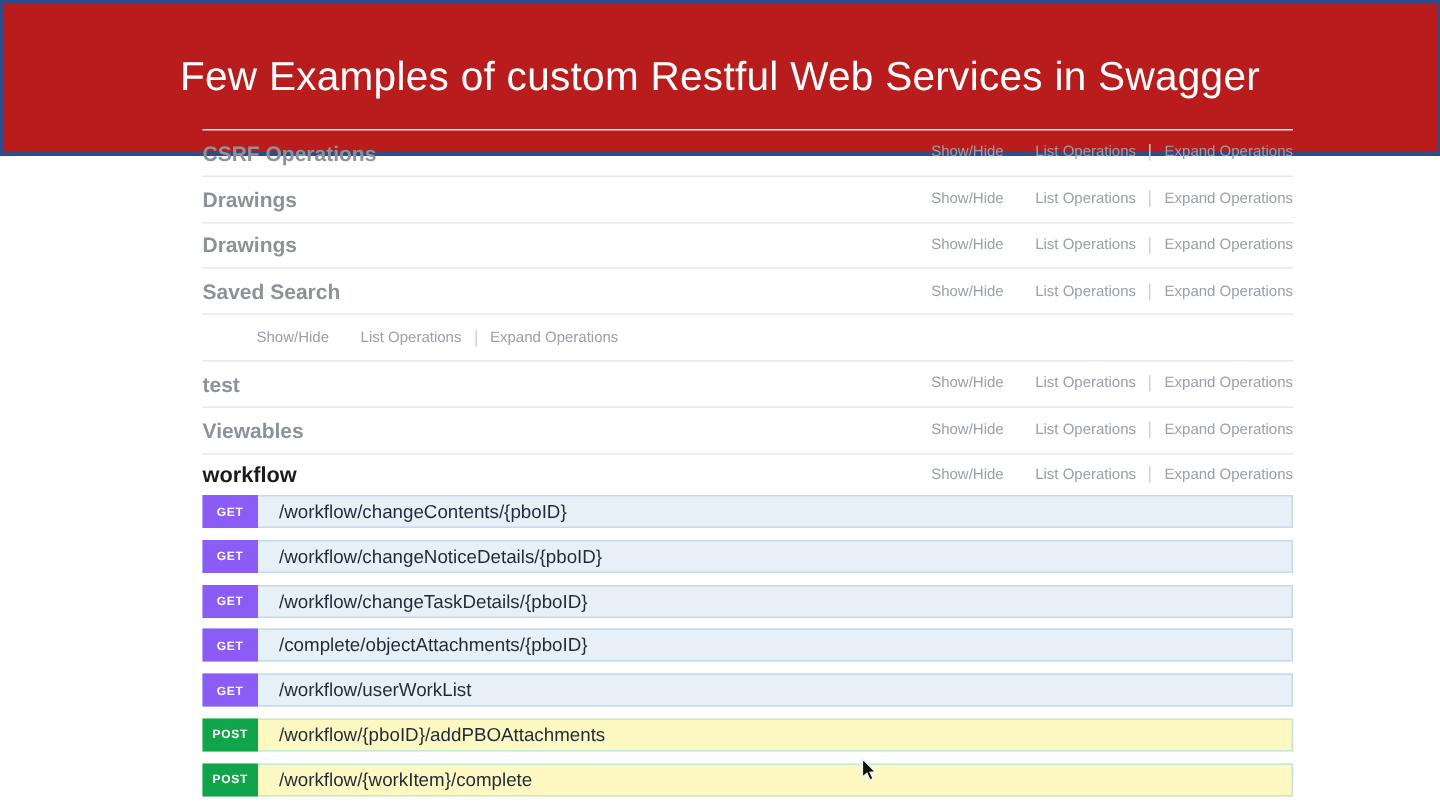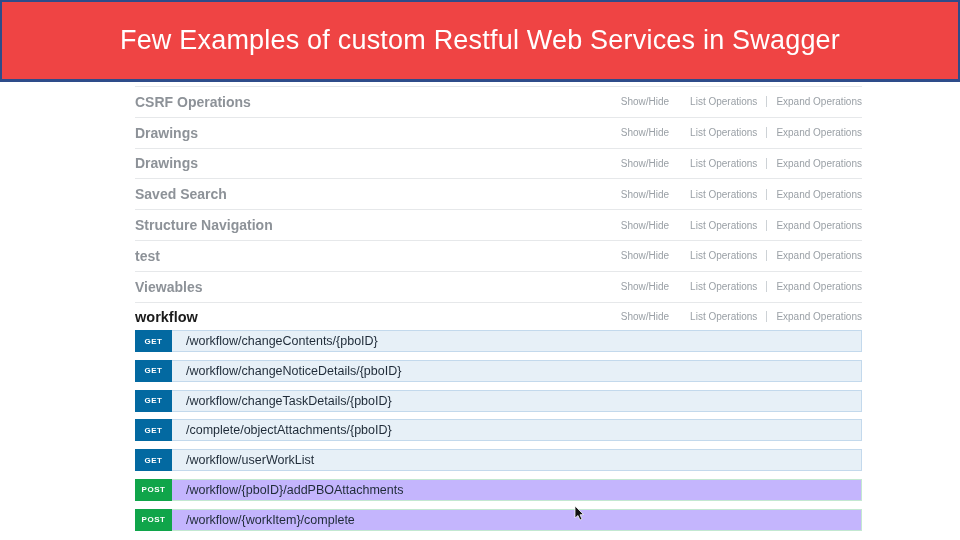--- a/index.html
+++ b/index.html
@@ -15,23 +15,23 @@
     position: relative;
     width: 960px;
     height: 540px;
     background: #ffffff;
   }
 
   
   .title-banner {
     position: absolute;
     top: 0; left: 0; right: 0;
-    height: 82px;
+    height: 104px;
     box-sizing: border-box;
-    background: #ef4444;
+    background: #b91c1c;
     border: 2px solid #2e4c8a;
     border-bottom-width: 3px;
     display: flex;
     align-items: center;
     justify-content: center;
   }
   .title-banner h1 {
     margin: 0;
     color: #ffffff;
     font-size: 27px;
@@ -103,35 +103,35 @@
     margin-bottom: 7.8px;
     display: flex;
     align-items: stretch;
     cursor: pointer;
   }
   .endpoint-row.get {
     background: #e7f0f7;
     border: 1px solid #c3d9ec;
   }
   .endpoint-row.post {
-    background: #c4b5fd;
+    background: #fef9c3;
     border: 1px solid #c3e8d1;
   }
   .method-badge {
     width: 37px;
     display: flex;
     align-items: center;
     justify-content: center;
     color: #ffffff;
     font-size: 8px;
     font-weight: bold;
     letter-spacing: 0.5px;
     margin: -1px 0 -1px -1px;
   }
-  .endpoint-row.get .method-badge { background: #0369a1; }
+  .endpoint-row.get .method-badge { background: #8b5cf6; }
   .endpoint-row.post .method-badge { background: #10a54a; }
   .endpoint-path {
     display: flex;
     align-items: center;
     margin-left: 14px;
     font-size: 12.5px;
     font-weight: normal;
     color: #1f2b38;
   }
 
@@ -189,21 +189,20 @@
     <span class="section-title">Saved Search</span>
     <span class="op-links">
       <span class="op-link">Show/Hide</span>
       <span class="op-link">List Operations</span>
       <span class="op-sep"></span>
       <span class="op-link">Expand Operations</span>
     </span>
   </div>
 
   <div class="section-row">
-    <span class="section-title">Structure Navigation</span>
     <span class="op-links">
       <span class="op-link">Show/Hide</span>
       <span class="op-link">List Operations</span>
       <span class="op-sep"></span>
       <span class="op-link">Expand Operations</span>
     </span>
   </div>
 
   <div class="section-row">
     <span class="section-title">test</span>

